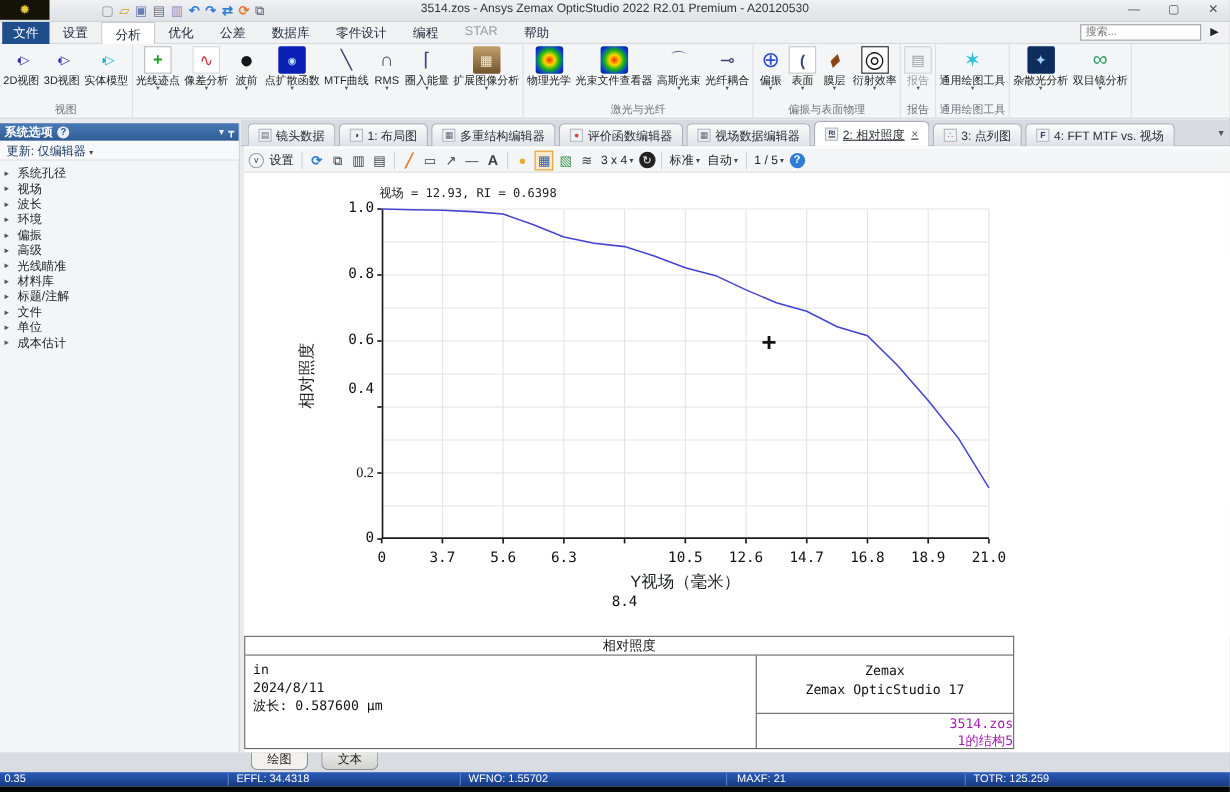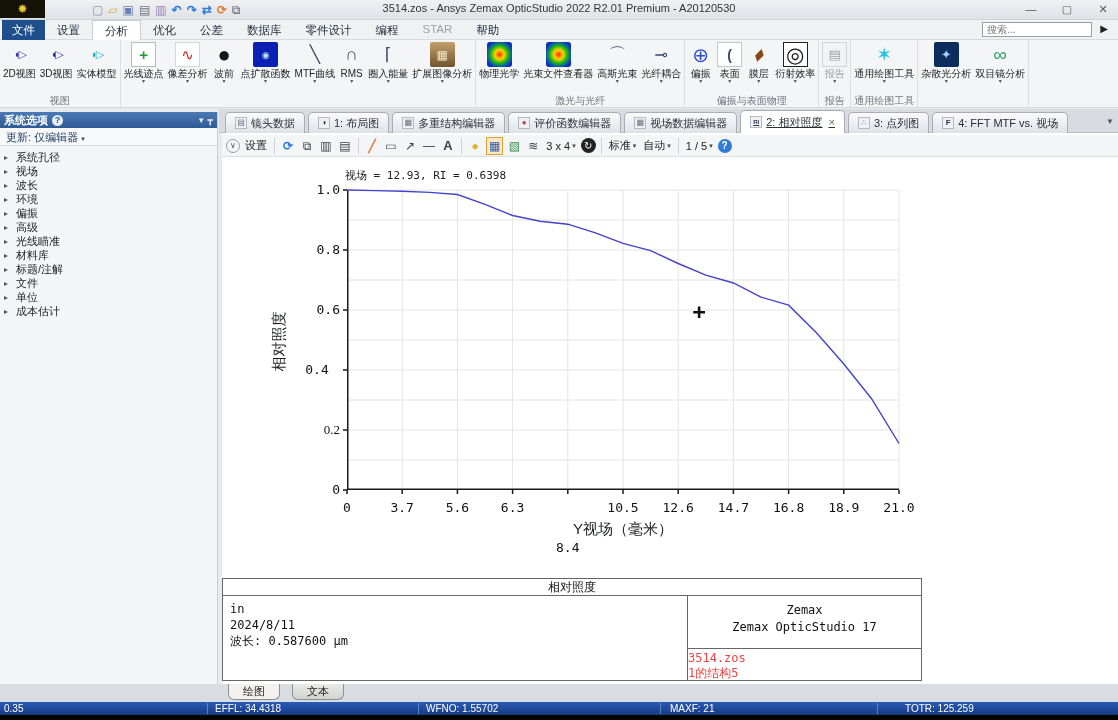--- a/index.html
+++ b/index.html
@@ -146,21 +146,21 @@
 
   
   #info-table { position:absolute; left:222px; top:578px; width:700px; height:103px;
     background:#fff; border:1px solid #666; font-family:"DejaVu Sans Mono", monospace; }
   #it-header { height:17px; border-bottom:1px solid #666; text-align:center; font-size:12px;
     line-height:16px; color:#111; font-family:"Liberation Sans", sans-serif; }
   #it-left { position:absolute; left:7px; top:22px; font-size:12px; color:#111; line-height:16px; }
   #it-right { position:absolute; left:464px; top:17px; width:234px; bottom:0; border-left:1px solid #666; }
   #it-right-top { height:53px; border-bottom:1px solid #666; text-align:center; font-size:12px;
     color:#111; padding-top:6px; line-height:17px; }
-  #it-right-bottom { text-align:left; font-size:12px; color:#ef4444; padding-top:2px; line-height:15px; }
+  #it-right-bottom { text-align:right; font-size:12px; color:#a21caf; padding-top:2px; line-height:15px; }
 
   
   #bottom-strip { position:absolute; left:0; top:684px; width:1118px; height:18px; background:#d9dce0; }
   #bottom-tabs { position:absolute; left:228px; top:684px; display:flex; gap:12px; }
   .btab { min-width:52px; height:16px; text-align:center; font-size:11px; line-height:15px;
     color:#222; background:linear-gradient(#e9e9e7,#d3d3cf); border:1px solid #8a8f96;
     border-top:none; border-radius:0 0 6px 6px; padding:0 8px; }
   .btab.active { background:#f2f1ee; }
 
   
@@ -564,21 +564,21 @@
         <div class="xtick" data-name="x-tick-label" style="left: 270.6px;">6.3</div>
         <div class="xtick" data-name="x-tick-label" style="left: 325.8px; margin-top: 40px;">8.4</div>
         <div class="xtick" data-name="x-tick-label" style="left: 381px;">10.5</div>
         <div class="xtick" data-name="x-tick-label" style="left: 436.2px;">12.6</div>
         <div class="xtick" data-name="x-tick-label" style="left: 491.4px;">14.7</div>
         <div class="xtick" data-name="x-tick-label" style="left: 546.6px;">16.8</div>
         <div class="xtick" data-name="x-tick-label" style="left: 601.8px;">18.9</div>
         <div class="xtick" data-name="x-tick-label" style="left: 657px;">21.0</div>
         <div class="ytick" data-name="y-tick-label" style="top: 324px;">0</div>
         <div class="ytick" data-name="y-tick-label" style="top: 264px; font-family: Liberation Serif, serif;">0.2</div>
-        <div class="ytick" data-name="y-tick-label" style="top: 204px; text-align: center;">0.4</div>
+        <div class="ytick" data-name="y-tick-label" style="top: 188px;">0.4</div>
         <div class="ytick" data-name="y-tick-label" style="top: 144px;">0.6</div>
         <div class="ytick" data-name="y-tick-label" style="top: 84px;">0.8</div>
         <div class="ytick" data-name="y-tick-label" style="top: 24px;">1.0</div>
       </div>
   </div>
 
   <div id="info-table" data-name="plot-info-table">
     <div id="it-header" data-name="info-table-title">相对照度</div>
     <div id="it-left" data-name="info-table-left-cell">
       <div data-name="info-line-units">in</div>
@@ -601,20 +601,20 @@
   <div id="bottom-tabs" data-name="view-mode-tabs">
     <span class="btab active" data-name="tab-plot-view">绘图</span>
     <span class="btab" data-name="tab-text-view">文本</span>
   </div>
 
   <div id="statusbar" data-name="status-bar">
       <span class="sseg" data-name="status-zoom-level" style="left: 4px;">0.35</span>
       <span class="sseg" data-name="status-effl-value" style="left: 215px;">EFFL: 34.4318</span>
       <span class="sseg" data-name="status-wfno-value" style="left: 426px;">WFNO: 1.55702</span>
       <span class="sseg" data-name="status-maxf-value" style="left: 670px;">MAXF: 21</span>
-      <span class="sseg" data-name="status-totr-value" style="left: 885px; margin-left: 20px;">TOTR: 125.259</span>
+      <span class="sseg" data-name="status-totr-value" style="left: 885px;">TOTR: 125.259</span>
       <span class="sdiv" data-name="status-divider" style="left: 207px;"></span>
       <span class="sdiv" data-name="status-divider" style="left: 418px;"></span>
       <span class="sdiv" data-name="status-divider" style="left: 660px;"></span>
       <span class="sdiv" data-name="status-divider" style="left: 877px;"></span>
     </div>
   <div id="black-bottom" data-name="letterbox-strip"></div>
 </div>
 
 </body></html>

